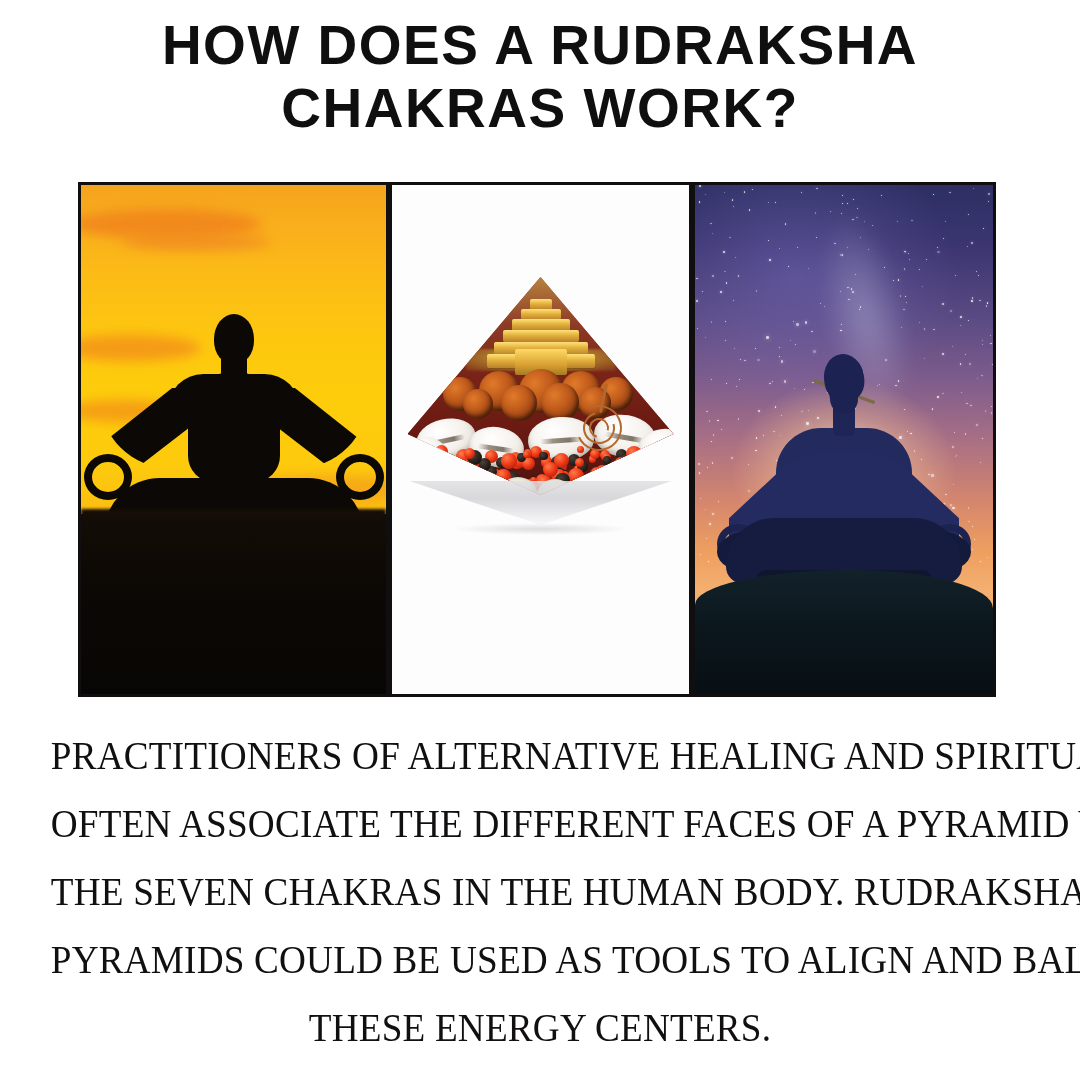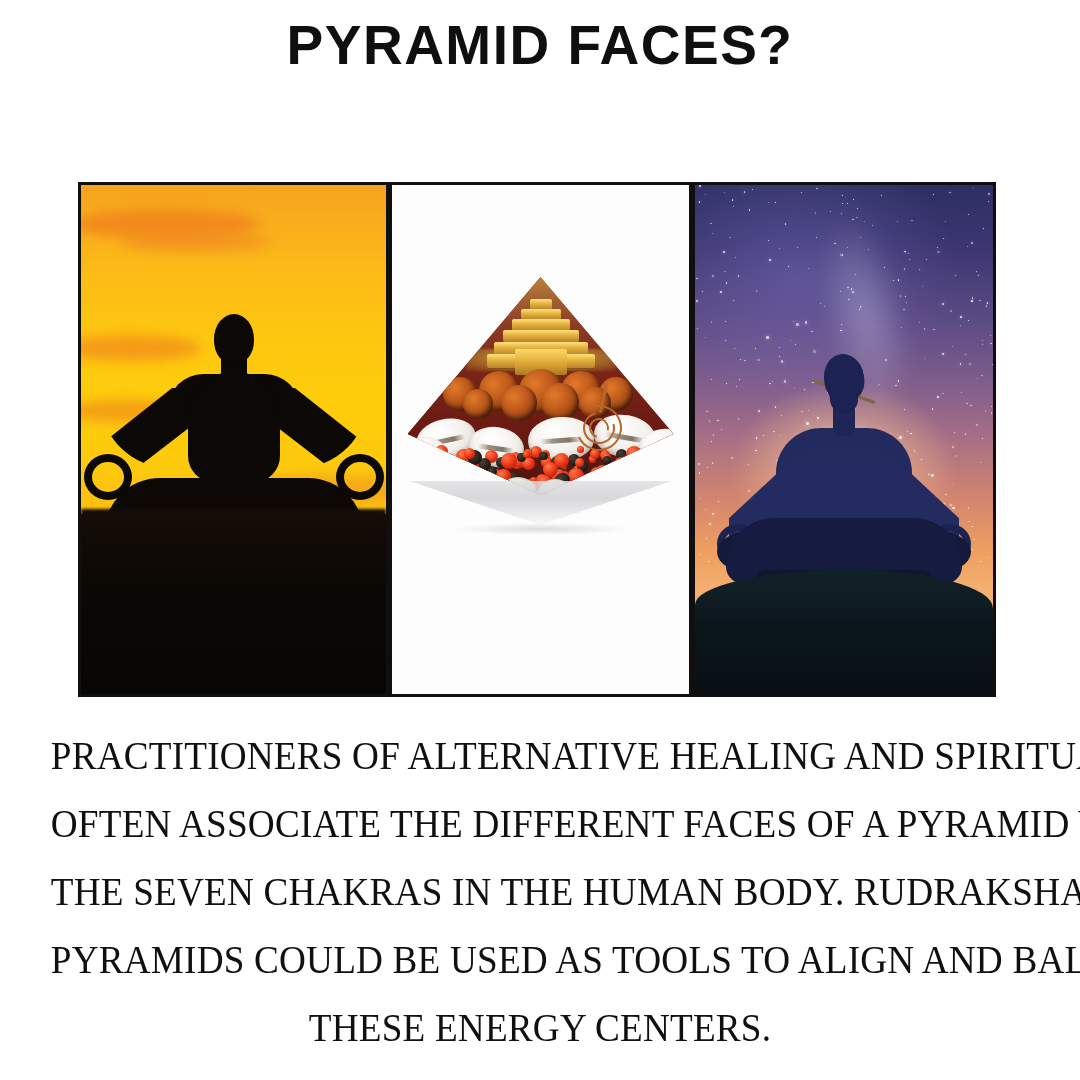--- a/index.html
+++ b/index.html
@@ -245,21 +245,22 @@
     white-space:nowrap;
     transform:scaleX(.93);
   }
 </style>
 </head>
 <body>
 
 <div class="page">
 
   <div class="title-block">
-    <div class="title-line">PYRAMID FACES?</div>
+    <div class="title-line">HOW DOES A RUDRAKSHA</div>
+    <div class="title-line">CHAKRAS WORK?</div>
   </div>
 
   <div class="strip">
 
     <div class="panel left">
       <div class="sunset-sky">
         <div class="sunset-cloud sc1"></div>
         <div class="sunset-cloud sc2"></div>
         <div class="sunset-cloud sc3"></div>
         <div class="sunset-cloud sc4"></div>

